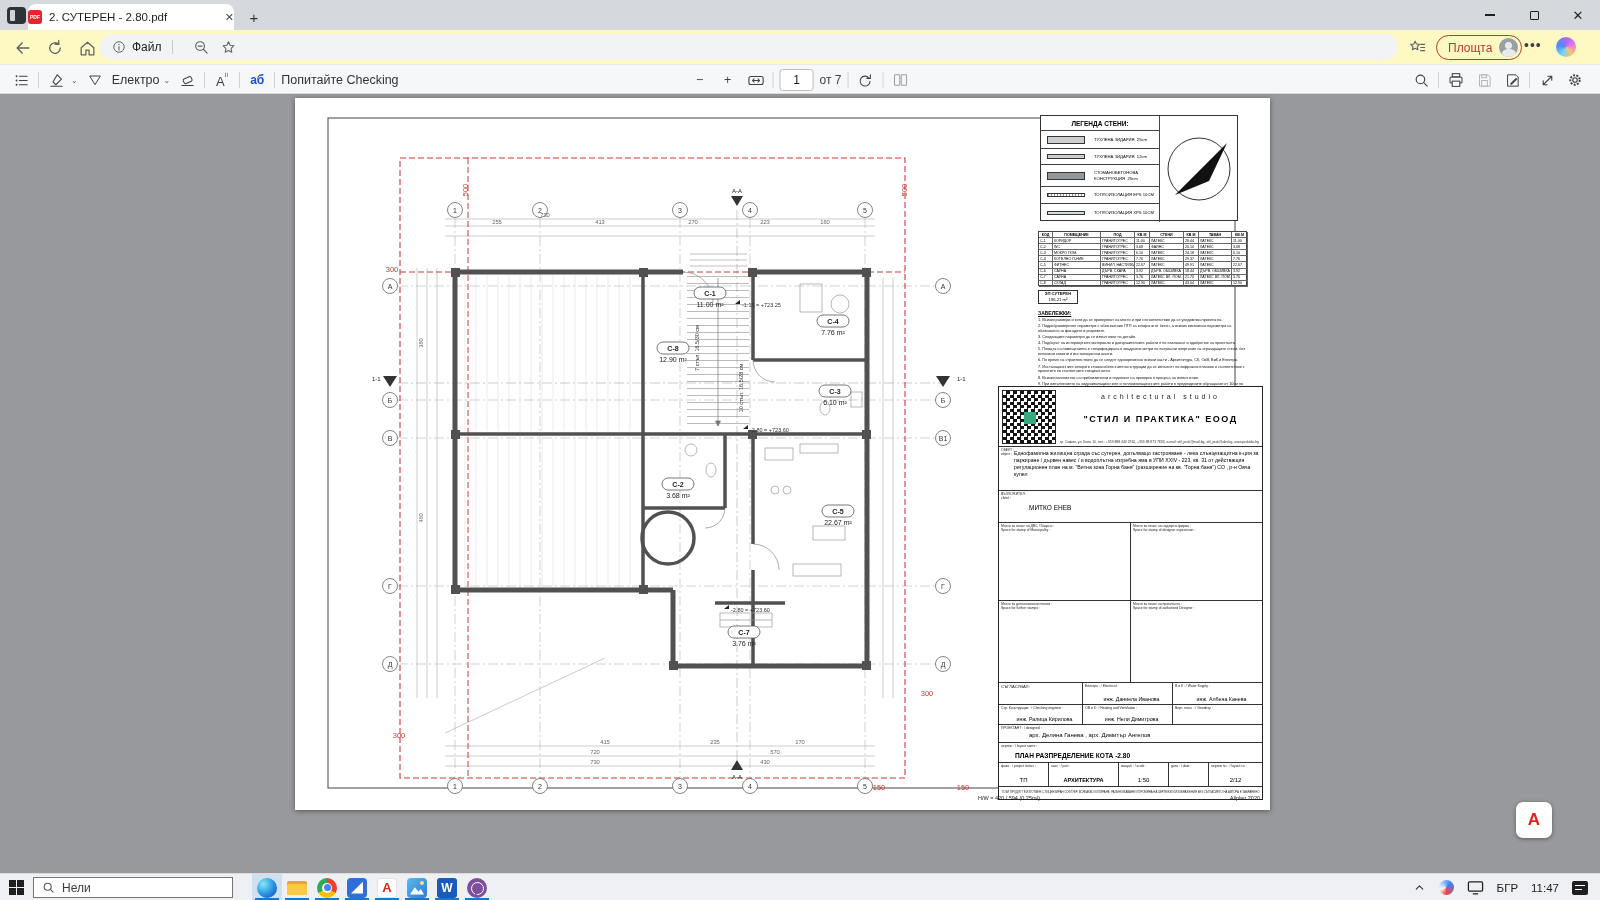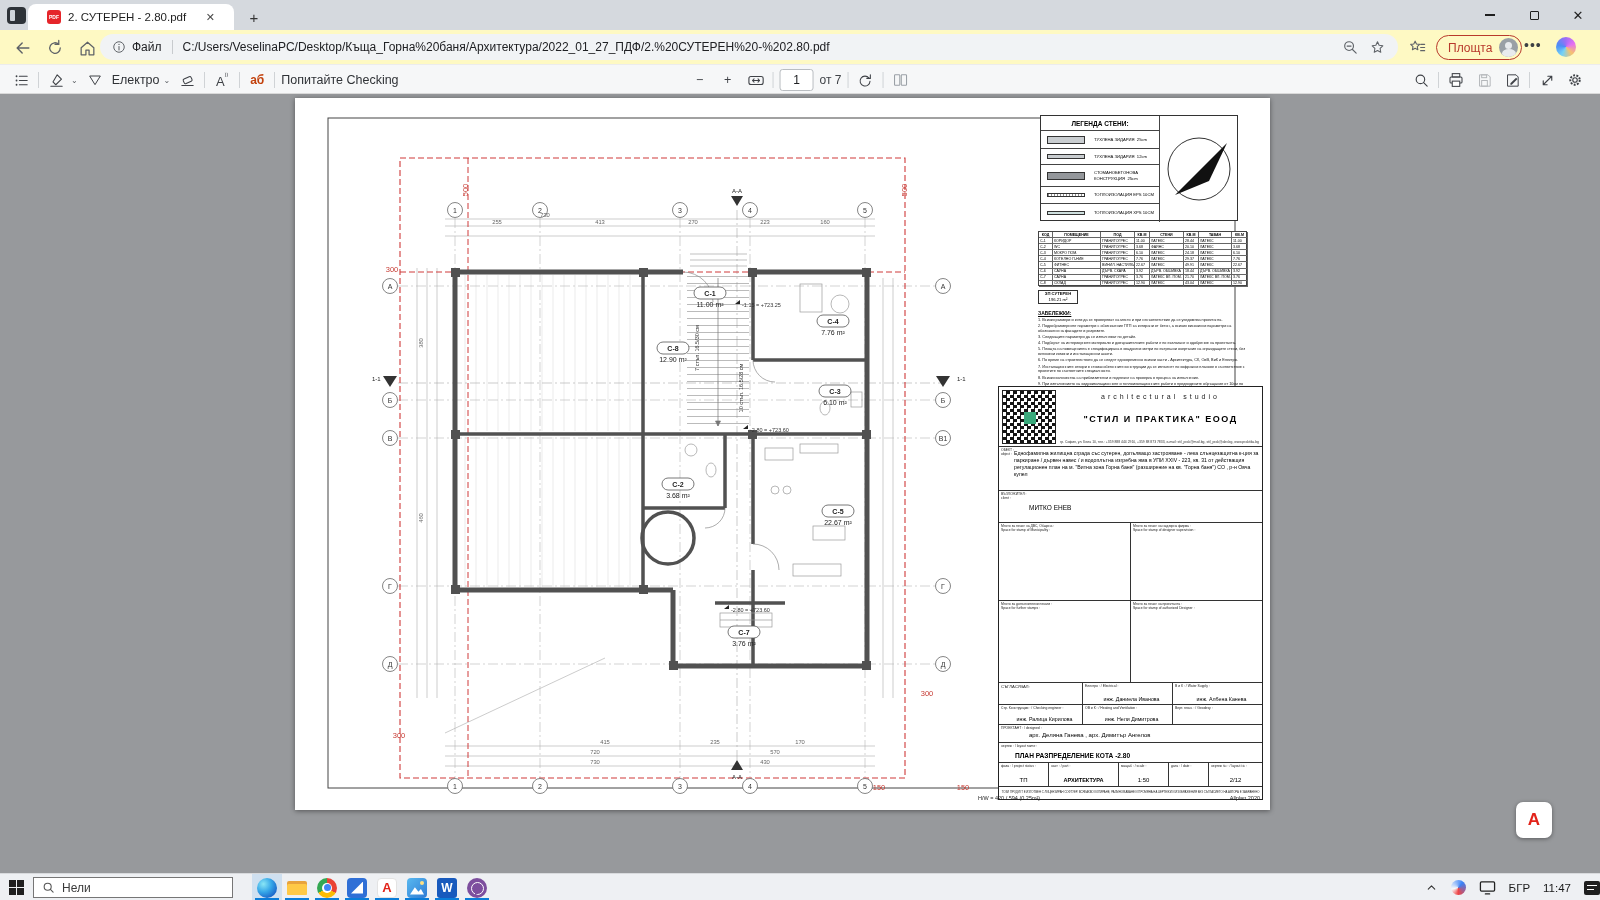--- a/index.html
+++ b/index.html
@@ -3,21 +3,21 @@
 <meta charset="utf-8">
 <style>
 *{box-sizing:border-box;margin:0;padding:0}
 html,body{width:1600px;height:900px;overflow:hidden;font-family:"Liberation Sans",sans-serif;background:#97999c}
 .abs{position:absolute}
 svg{display:block}
 
 .tabstrip{position:absolute;left:0;top:0;width:1600px;height:30px;background:#d5d9de}
 .tab-actions{position:absolute;left:7px;top:7px;width:19px;height:17px;background:#2e3338;border-radius:4px}
 .tab-actions:before{content:"";position:absolute;left:3px;top:3px;width:5px;height:11px;background:#cfd4da;border-radius:1px}
-.tab{position:absolute;left:28px;top:4px;width:206px;height:26px;background:#fff;border-radius:8px 8px 0 0;display:flex;align-items:center;padding:0 19px}
+.tab{position:absolute;left:28px;top:4px;width:206px;height:26px;background:#fff;border-radius:8px 8px 0 0;display:flex;align-items:center;padding:0 0}
 .tab .pdfico{width:14px;height:14px;background:#e5252a;border-radius:3px;color:#fff;font-size:5px;font-weight:bold;display:flex;align-items:center;justify-content:center;flex:none}
 .tab .ttl{font-size:11.5px;color:#1f1f1f;margin-left:7px;white-space:nowrap;overflow:hidden;text-overflow:ellipsis;flex:1}
 .tab .cls{font-size:11px;color:#4a4a4a;margin-left:6px;flex:none}
 .newtab{position:absolute;left:244px;top:7px;font-size:15px;color:#333;width:20px;height:20px;display:flex;align-items:center;justify-content:center}
 .wctl{position:absolute;top:0;height:30px;width:44px;display:flex;align-items:center;justify-content:center;color:#1f1f1f}
 .wmin{right:88px}.wmax{right:44px}.wcls{right:0}
 .minbar{width:10px;height:1.2px;background:#1f1f1f}
 .maxbox{width:9px;height:9px;border:1.1px solid #1f1f1f;border-radius:1px}
 .wcls span{font-size:13px;font-weight:300}
 
@@ -37,21 +37,21 @@
 
 .pdfbar{position:absolute;left:0;top:64px;width:1600px;height:30px;background:#f6f7f8;border-bottom:1px solid #d9d9d9;border-top:1px solid #ececec}
 .pb{position:absolute;top:3px;height:24px;display:flex;align-items:center;gap:6px}
 .pbL{left:10px}.pbC{left:50%;transform:translateX(-50%)}.pbR{right:14px}
 .tsep{width:1px;height:16px;background:#d0d3d6}
 .tbtn{display:flex;align-items:center;justify-content:center;min-width:22px;height:24px;border-radius:4px;color:#3f4247;font-size:12.5px}
 .chev{font-size:8px;color:#5a5e63;margin-left:-2px}
 .pagebox{width:34px;height:22px;background:#fff;border:1px solid #b9bdc1;border-radius:3px;font-size:12px;color:#202124;text-align:center;font-family:"Liberation Sans",sans-serif}
 .oflbl{font-size:12px;color:#3f4247}
 .drawlbl{font-size:12.5px;color:#2f3236}
-.ablbl{font-size:12px;color:#c2410c;font-weight:bold}
+.ablbl{font-size:12px;color:#1d4ed8;font-weight:bold}
 .ralbl{font-size:13px;color:#3f4247}
 .ralbl i{font-style:normal;font-size:8px;vertical-align:6px}
 
 .content{position:absolute;left:0;top:94px;width:1600px;height:779px;background:#97999c;overflow:hidden}
 .page{position:absolute;left:295px;top:4px;width:975px;height:712px;background:#fff;box-shadow:0 1px 5px rgba(0,0,0,.45)}
 .plansvg{position:absolute;left:0;top:0}
 .fab{position:absolute;left:1516px;top:708px;width:36px;height:36px;background:#fff;border-radius:7px;box-shadow:0 1px 4px rgba(0,0,0,.4);display:flex;align-items:center;justify-content:center}
 .fab span{color:#e2231a;font-weight:bold;font-size:17px}
 
 .shblk{position:absolute;border:1px solid #333;background:#fff;font-family:"Liberation Sans",sans-serif}
@@ -128,21 +128,21 @@
 .i-blue{background:#2f6fd6;border-radius:4px}
 .i-blue:before{content:"";position:absolute;left:4px;top:4px;width:12px;height:12px;background:#fff;clip-path:polygon(0 100%,100% 0,100% 100%)}
 .i-acro{background:#fff;border-radius:4px;border:1px solid #e3e3e3;display:flex;align-items:center;justify-content:center;color:#e2231a;font-weight:bold;font-size:13px}
 .i-photos{background:linear-gradient(135deg,#59b9f0,#2f7bd4);border-radius:4px}
 .i-photos:before{content:"";position:absolute;left:3px;top:8px;width:14px;height:9px;background:#fff;clip-path:polygon(0 100%,35% 20%,60% 70%,78% 40%,100% 100%)}
 .i-photos:after{content:"";position:absolute;right:3.5px;top:3.5px;width:4px;height:4px;border-radius:50%;background:#ffe082}
 .i-word{background:#185abd;border-radius:3px;display:flex;align-items:center;justify-content:center;color:#fff;font-weight:bold;font-size:12px}
 .i-viber{background:#7d4e9e;border-radius:50%}
 .i-viber:before{content:"";position:absolute;left:4px;top:4px;width:11px;height:11px;border:1.6px solid #fff;border-radius:50%}
 .i-viber:after{content:"";position:absolute;left:8px;bottom:1px;width:4px;height:5px;background:#7d4e9e;clip-path:polygon(0 0,100% 0,0 100%)}
-.tray{position:absolute;right:0;top:0;height:27px;display:flex;align-items:center;gap:13px;}
+.tray{position:absolute;right:0;top:0;height:27px;display:flex;align-items:center;gap:13px;padding-right:12px}
 .trtxt{font-size:11.5px;color:#1b1b1b}
 .orb{width:15px;height:15px;border-radius:50%;background:conic-gradient(from 40deg,#3b82f6,#ef4444 40%,#f8fafc 60%,#3b82f6)}
 .ac{width:16px;height:14px;background:#1f1f1f;border-radius:2px;position:relative}
 .ac:before{content:"";position:absolute;left:3px;top:4px;width:10px;height:1.4px;background:#fff}
 .ac:after{content:"";position:absolute;left:3px;top:8px;width:7px;height:1.4px;background:#fff}
 </style>
 </head>
 <body>
 
 <div class="tabstrip">
@@ -182,21 +182,20 @@
       </svg>
   </div>
   <div class="urlbox">
     <svg width="14" height="14" viewBox="0 0 24 24">
         <circle cx="12" cy="12" r="9" stroke="#5f6368" stroke-width="1.7" fill="none"></circle>
         <path d="M12 11v6" stroke="#5f6368" stroke-width="1.8" stroke-linecap="round"></path>
         <circle cx="12" cy="7.6" r="1.1" fill="#5f6368"></circle>
       </svg>
     <span class="lbl">Файл</span>
     <span class="sep"></span>
-    <span class="url">C:/Users/VeselinaPC/Desktop/Къща_Горна%20баня/Архитектура/2022_01_27_ПДФ/2.%20СУТЕРЕН%20-%202.80.pdf</span>
     <svg class="pillico" width="17" height="17" viewBox="0 0 24 24">
         <circle cx="10" cy="10" r="6.2" stroke="#5f6368" stroke-width="1.6" fill="none"></circle>
         <path d="M14.8 14.8L20 20M7.2 10h5.6" stroke="#5f6368" stroke-width="1.6" stroke-linecap="round"></path>
       </svg>
     <svg class="pillico" width="17" height="17" viewBox="0 0 24 24">
         <path d="M12 4l2.3 4.9 5.2.7-3.8 3.8.9 5.3L12 16.2l-4.6 2.5.9-5.3L4.5 9.6l5.2-.7z" stroke="#5f6368" stroke-width="1.5" fill="none" stroke-linejoin="round"></path>
       </svg>
   </div>
   <svg class="abs" style="left:1408px;top:8px" width="19" height="19" viewBox="0 0 24 24">
       <path d="M9 4l1.7 3.6 3.9.5-2.9 2.8.7 3.9L9 13l-3.4 1.8.7-3.9L3.4 8.1l3.9-.5z" stroke="#5f6368" stroke-width="1.4" fill="none" stroke-linejoin="round"></path>

